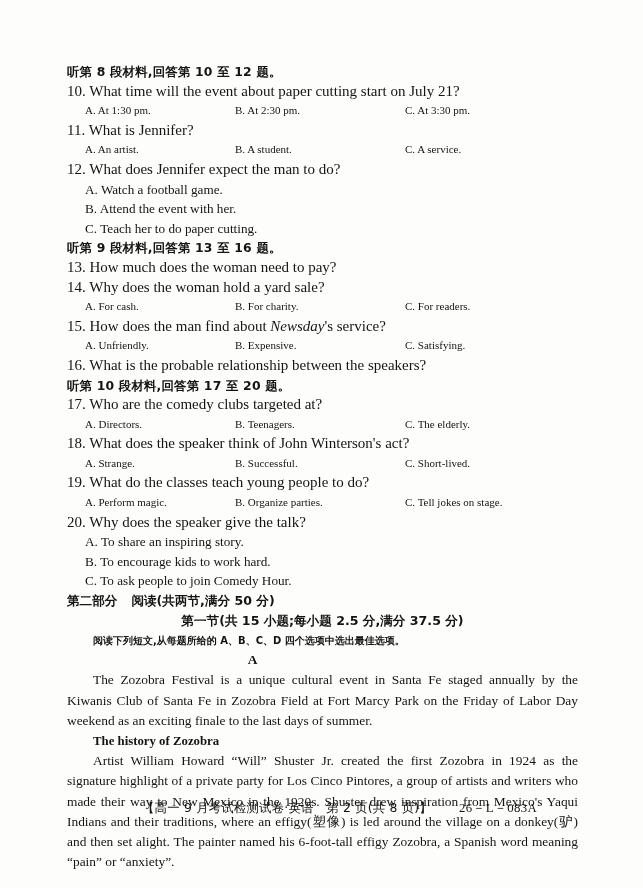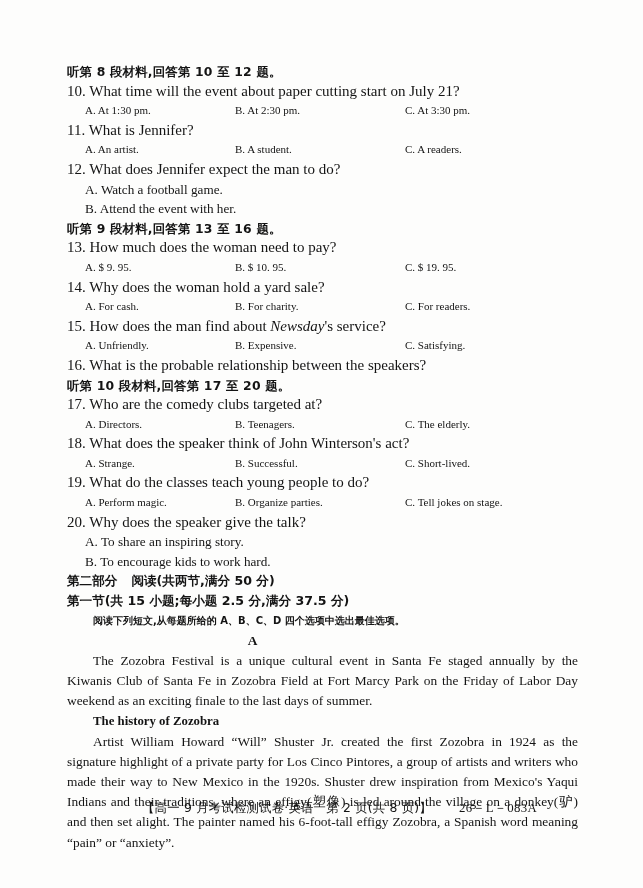--- a/index.html
+++ b/index.html
@@ -85,20 +85,21 @@
     white-space: nowrap;
   }
   .part-head .gap { display: inline-block; width: 14px; }
   .section-head {
     font-family: "DejaVu Sans", "Liberation Sans", sans-serif;
     font-weight: bold;
     font-size: 12.6px;
     line-height: 19.8px;
     margin: 0;
     white-space: nowrap;
+    text-align: center;
   }
   .section-head .normal {
     font-weight: bold;
   }
   .directive {
     font-family: "DejaVu Sans", "Liberation Sans", sans-serif;
     font-weight: bold;
     font-size: 10px;
     line-height: 19.8px;
     margin: 0;
@@ -175,35 +176,31 @@
     <div class="opt-row">
       <span class="opt opt-a">A. At 1:30 pm.</span>
       <span class="opt opt-b">B. At 2:30 pm.</span>
       <span class="opt opt-c">C. At 3:30 pm.</span>
     </div>
 
     <p class="q-stem">11. What is Jennifer?</p>
     <div class="opt-row">
       <span class="opt opt-a">A. An artist.</span>
       <span class="opt opt-b">B. A student.</span>
-      <span class="opt opt-c">C. A readers.</span>
+      <span class="opt opt-c">C. A service.</span>
     </div>
 
     <p class="q-stem">12. What does Jennifer expect the man to do?</p>
     <p class="opt-stack">A. Watch a football game.</p>
     <p class="opt-stack">B. Attend the event with her.</p>
+    <p class="opt-stack">C. Teach her to do paper cutting.</p>
 
     <p class="cn-head">听第 9 段材料,回答第 13 至 16 题。</p>
 
     <p class="q-stem">13. How much does the woman need to pay?</p>
-    <div class="opt-row">
-      <span class="opt opt-a">A. $ 9. 95.</span>
-      <span class="opt opt-b">B. $ 10. 95.</span>
-      <span class="opt opt-c">C. $ 19. 95.</span>
-    </div>
 
     <p class="q-stem">14. Why does the woman hold a yard sale?</p>
     <div class="opt-row">
       <span class="opt opt-a">A. For cash.</span>
       <span class="opt opt-b">B. For charity.</span>
       <span class="opt opt-c">C. For readers.</span>
     </div>
 
     <p class="q-stem"><span>15. How does the man find about </span><span class="it">Newsday</span><span>'s service?</span></p>
     <div class="opt-row">
@@ -233,20 +230,21 @@
     <p class="q-stem">19. What do the classes teach young people to do?</p>
     <div class="opt-row">
       <span class="opt opt-a">A. Perform magic.</span>
       <span class="opt opt-b">B. Organize parties.</span>
       <span class="opt opt-c">C. Tell jokes on stage.</span>
     </div>
 
     <p class="q-stem">20. Why does the speaker give the talk?</p>
     <p class="opt-stack">A. To share an inspiring story.</p>
     <p class="opt-stack">B. To encourage kids to work hard.</p>
+    <p class="opt-stack">C. To ask people to join Comedy Hour.</p>
 
     <p class="part-head"><span>第二部分</span><span class="gap"></span><span>阅读(共两节,满分 50 分)</span></p>
 
     <p class="section-head"><span>第一节</span><span class="gap"></span><span class="normal">(共 15 小题;每小题 2.5 分,满分 37.5 分)</span></p>
 
     <p class="directive">阅读下列短文,从每题所给的 A、B、C、D 四个选项中选出最佳选项。</p>
 
     <p class="passage-marker">A</p>
 
     <p class="para">The Zozobra Festival is a unique cultural event in Santa Fe staged annually by the Kiwanis Club of Santa Fe in Zozobra Field at Fort Marcy Park on the Friday of Labor Day weekend as an exciting finale to the last days of summer.</p>

